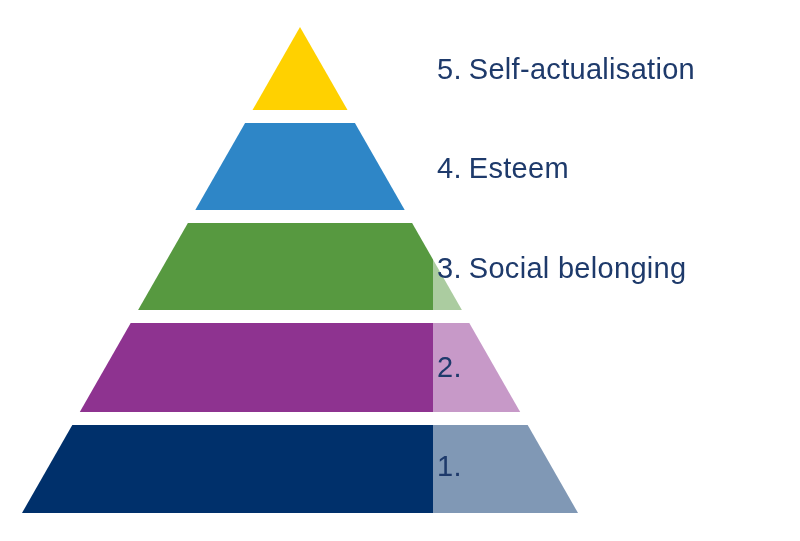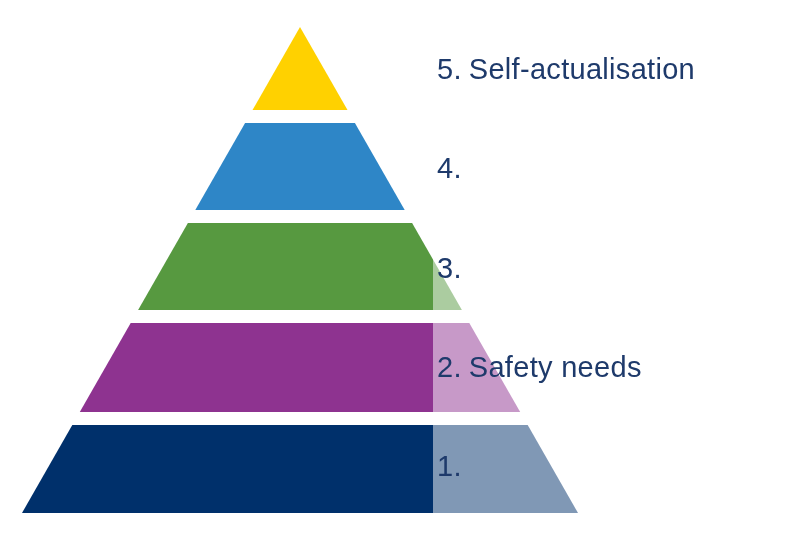--- a/index.html
+++ b/index.html
@@ -54,25 +54,26 @@
       </g>
     <rect id="overlay-rect" x="433" y="0" width="367" height="541" fill="#FFFFFF" opacity="0.5"></rect>
   </svg>
 
   <div class="label lbl-0" style="color: rgb(30, 58, 107);">
     <span class="num">5.</span>
     <span class="txt">Self-actualisation</span>
   </div>
   <div class="label lbl-1" style="color: rgb(30, 58, 107);">
     <span class="num">4.</span>
+    <span class="txt">Esteem</span>
   </div>
   <div class="label lbl-2" style="color: rgb(30, 58, 107);">
     <span class="num">3.</span>
+    <span class="txt">Social belonging</span>
   </div>
   <div class="label lbl-3" style="color: rgb(30, 58, 107);">
     <span class="num">2.</span>
-    <span class="txt">Safety needs</span>
   </div>
   <div class="label lbl-4" style="color: rgb(30, 58, 107);">
     <span class="num">1.</span>
   </div>
 
 </div>
 
 </body></html>

